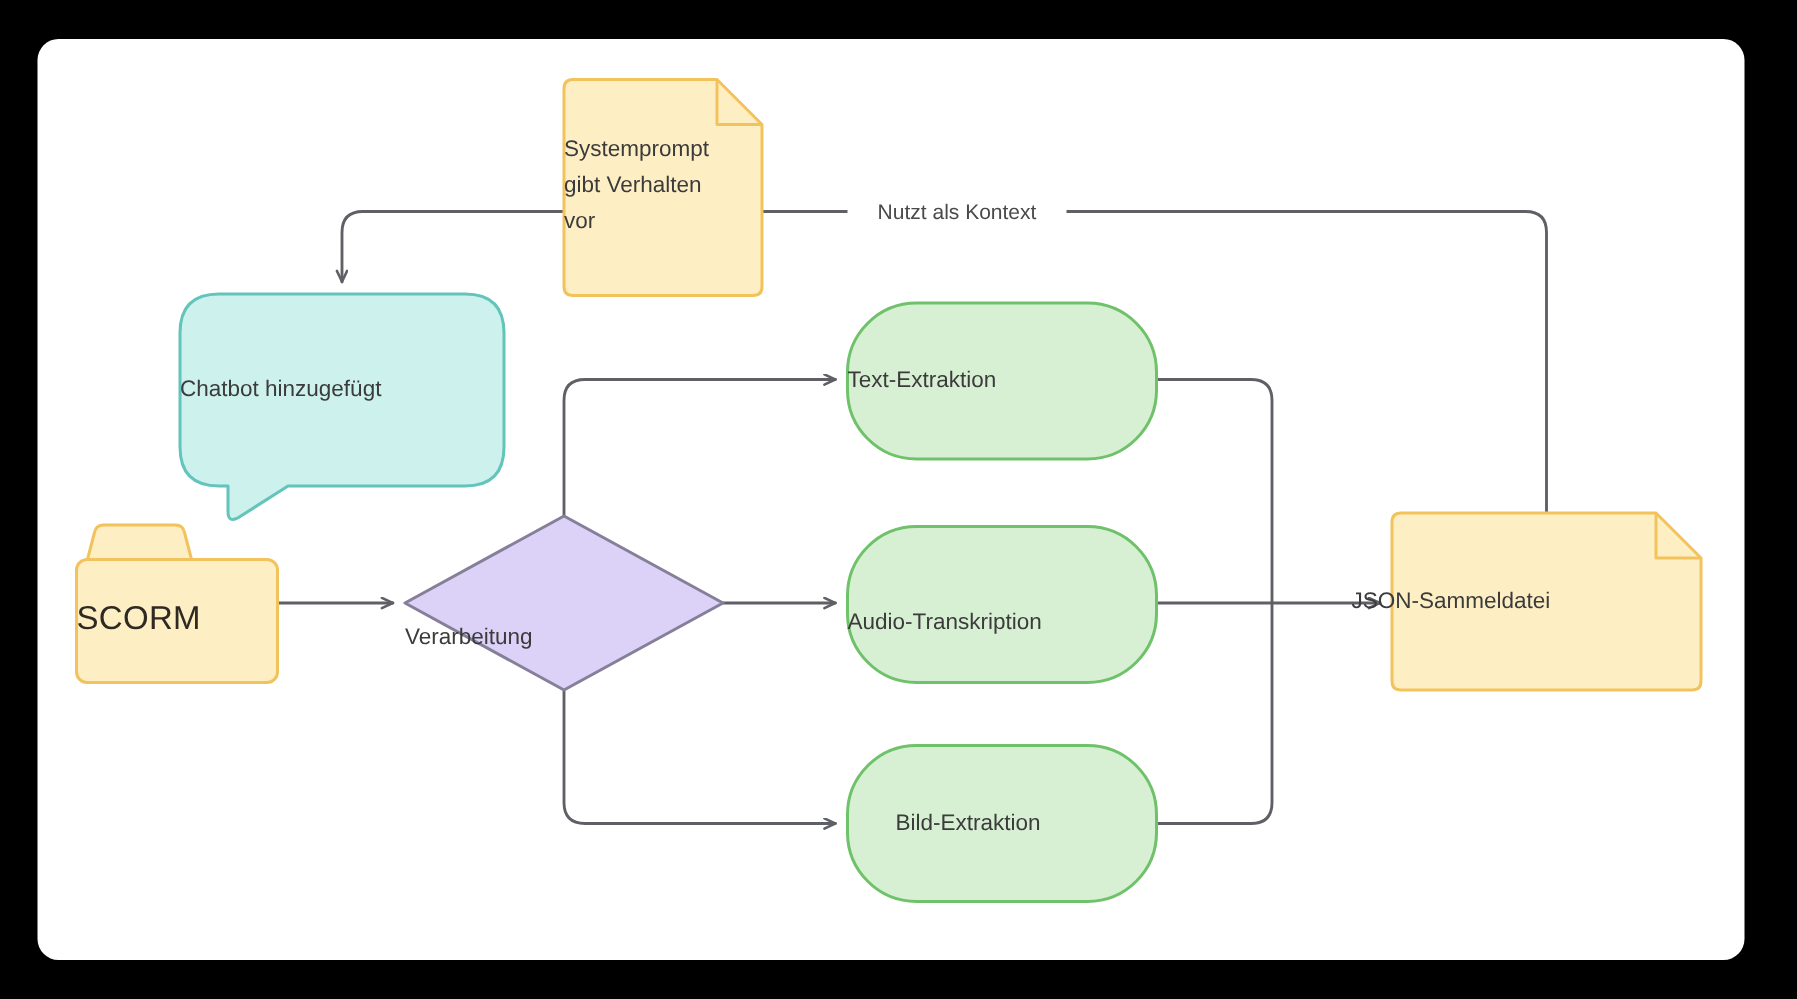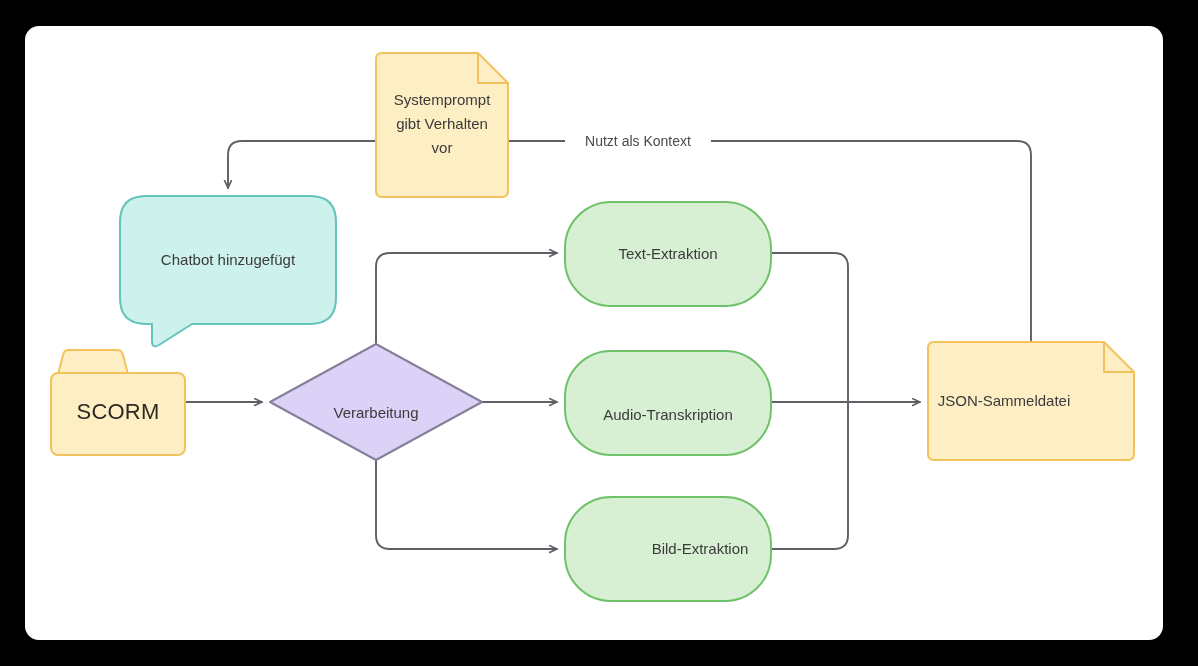--- a/index.html
+++ b/index.html
@@ -29,21 +29,21 @@
   }
   #diagram {
     position: absolute;
     left: 0;
     top: 0;
     width: 1198px;
     height: 666px;
   }
   .node-label {
     position: absolute;
-    text-align: center;
+    text-align: left;
     color: #3b3b3b;
     font-size: 15px;
     line-height: 24px;
     pointer-events: none;
     white-space: pre-line;
   }
   .edge-label {
     position: absolute;
     text-align: center;
     color: #4a4a4a;
@@ -130,21 +130,21 @@
   </svg>
 
   <div class="node-label" style="left:376px; top:88px; width:132px;">Systemprompt
 gibt Verhalten
 vor</div>
 
   <div class="node-label" id="label-scorm" style="left:51px; top:400px; width:134px;">SCORM</div>
 
   <div class="node-label" style="left:120px; top:248px; width:216px;">Chatbot hinzugefügt</div>
 
-  <div class="node-label" style="left:270px; top:401px; width:212px;">Verarbeitung</div>
+  <div class="node-label" style="left:270px; top:413px; width:212px;">Verarbeitung</div>
 
   <div class="node-label" style="left:565px; top:242px; width:206px;">Text-Extraktion</div>
 
   <div class="node-label" style="left:565px; top:403px; width:206px;">Audio-Transkription</div>
 
   <div class="node-label" style="left:565px; top:537px; width:206px;margin-left:32px;">Bild-Extraktion</div>
 
   <div class="node-label" style="left:901px; top:389px; width:206px;">JSON-Sammeldatei</div>
 
   <div class="edge-label" style="left:565px; top:133px; width:132px;">Nutzt als Kontext</div>

